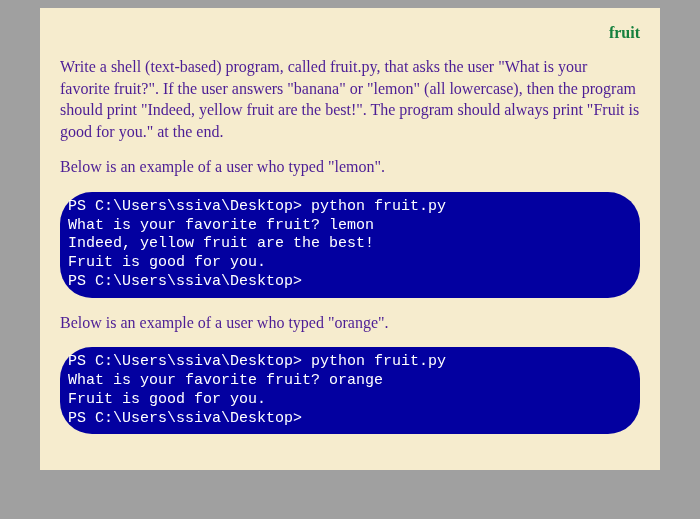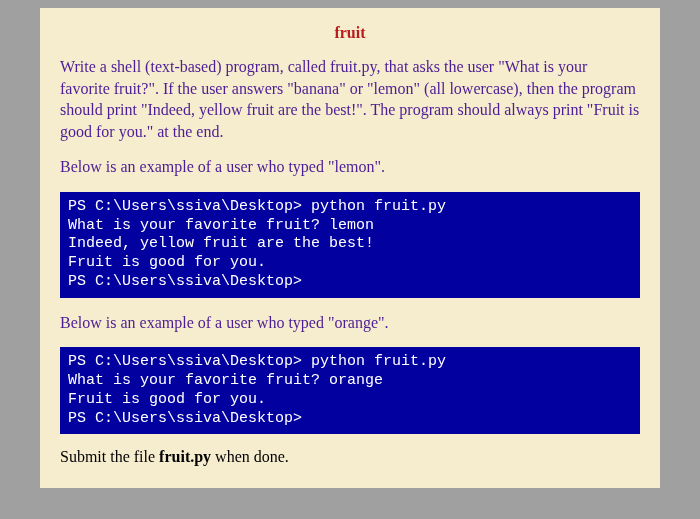--- a/index.html
+++ b/index.html
@@ -11,41 +11,42 @@
     overflow: hidden;
   }
   .page {
     background: #f6ecce;
     margin: 0 auto;
     width: 620px;
     padding: 16px 20px 22px 20px;
     margin-top: 8px;
   }
   .title {
-    text-align: center;
+    text-align: right;
     font-weight: bold;
     font-size: 16px;
     margin-bottom: 14px;
-    color: #b91c1c;
+    color: #15803d;
   }
   .para {
     font-size: 16px;
     line-height: 1.35;
     color: #4c1d95;
     margin-bottom: 14px;
   }
   .terminal {
     background: #0300a0;
     color: #ffffff;
     font-family: "Courier New", Courier, monospace;
     font-size: 15px;
     line-height: 1.25;
     padding: 6px 8px;
     white-space: pre;
     margin-bottom: 14px;
+    border-radius: 32px;
   }
   .submit-line {
     font-size: 16px;
     color: #000;
   }
   .submit-line .filename {
     font-weight: bold;
   }
 </style>
 </head>
@@ -64,16 +65,13 @@
 Fruit is good for you.
 PS C:\Users\ssiva\Desktop&gt;</div>
 
   <p class="para">Below is an example of a user who typed "orange".</p>
 
   <div class="terminal">PS C:\Users\ssiva\Desktop&gt; python fruit.py
 What is your favorite fruit? orange
 Fruit is good for you.
 PS C:\Users\ssiva\Desktop&gt;</div>
 
-  <p class="submit-line">
-    <span>Submit the file </span><span class="filename">fruit.py</span><span> when done.</span>
-  </p>
 </div>
 
 </body></html>

